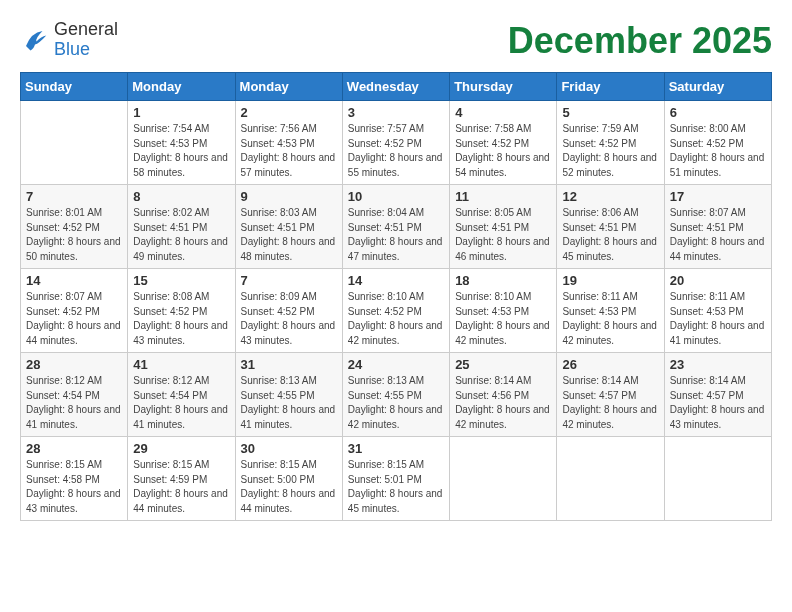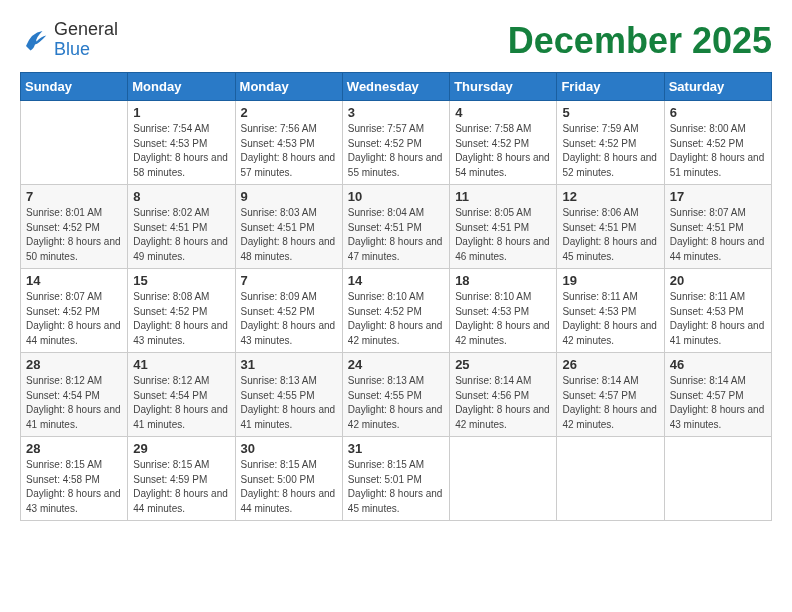--- a/index.html
+++ b/index.html
@@ -226,21 +226,21 @@
         </td>
         <td>
           <span class="day-number">25</span>
           <div class="day-info">Sunrise: 8:14 AM<br>Sunset: 4:56 PM<br>Daylight: 8 hours and 42 minutes.</div>
         </td>
         <td>
           <span class="day-number">26</span>
           <div class="day-info">Sunrise: 8:14 AM<br>Sunset: 4:57 PM<br>Daylight: 8 hours and 42 minutes.</div>
         </td>
         <td>
-          <span class="day-number">46</span>
+          <span class="day-number">23</span>
           <div class="day-info">Sunrise: 8:14 AM<br>Sunset: 4:57 PM<br>Daylight: 8 hours and 43 minutes.</div>
         </td>
       </tr>
       <tr>
         <td>
           <span class="day-number">28</span>
           <div class="day-info">Sunrise: 8:15 AM<br>Sunset: 4:58 PM<br>Daylight: 8 hours and 43 minutes.</div>
         </td>
         <td>
           <span class="day-number">29</span>

